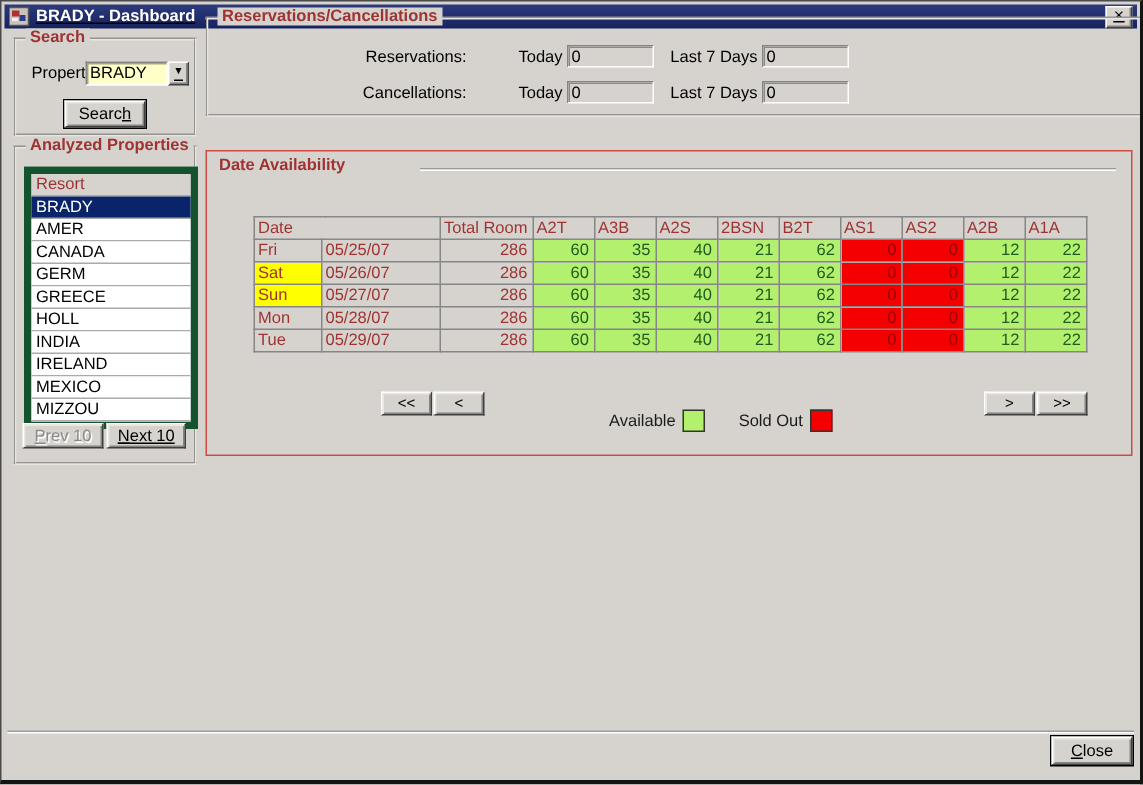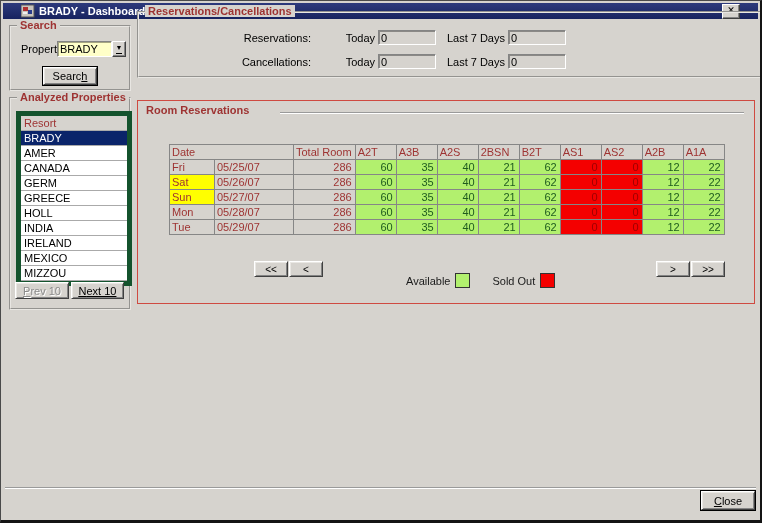--- a/index.html
+++ b/index.html
@@ -7,21 +7,21 @@
     position:relative;width:762px;height:523px;box-sizing:border-box;
     background:var(--window-bg);
     border-left:1px solid #4a4a4a;border-top:1px solid #4a4a4a;
     border-right:2px solid #141414;border-bottom:3px solid #141414;
     font-family:"Liberation Sans","DejaVu Sans",sans-serif;font-size:11px;color:#000;
     overflow:hidden;
   }
   .titlebar{
     position:absolute;left:2px;top:2px;right:2px;height:16px;
     background:linear-gradient(#2d3a7c,var(--titlebar));
-    display:flex;align-items:center;padding:0 18px;
+    display:flex;align-items:center;padding:0 3px;text-decoration:underline;
   }
   .title-text{color:#fff;font-weight:bold;font-size:11px;margin-left:4px;flex:1;white-space:nowrap;}
   .xbtn{
     width:16px;height:13px;background:var(--window-bg);
     border:1px solid;border-color:#fff #404040 #404040 #fff;
     box-shadow:inset -1px -1px 0 #848484;
     font-size:9px;line-height:11px;text-align:center;font-weight:bold;color:#000;cursor:default;
   }
   .groupbox{
     position:absolute;border:2px groove #e8e6e2;box-sizing:border-box;
@@ -155,21 +155,21 @@
     <span class="abs" style="left:32px;top:43px;width:140px;text-align:right;">Cancellations:</span>
     <span class="abs" style="left:194px;top:43px;width:42px;text-align:right;">Today</span>
     <div class="abs sunken" style="left:239px;top:41px;width:58px;height:15px;">
       <span>0</span></div>
     <span class="abs" style="left:302px;top:43px;width:64px;text-align:right;">Last 7 Days</span>
     <div class="abs sunken" style="left:369px;top:41px;width:58px;height:15px;">
       <span>0</span></div>
   </div>
 
   <div class="redbox" style="left:136px;top:99px;width:618px;height:204px;">
-    <span class="abs" style="left:8px;top:3px;color:var(--label-maroon);font-weight:bold;">Room Reservations</span>
+    <span class="abs" style="left:8px;top:3px;color:var(--label-maroon);font-weight:bold;">Date Availability</span>
     <div class="abs etch" style="left:142px;right:10px;top:11px;"></div>
 
     <table class="avail" style="left:31px;top:43px;">
       <colgroup>
         <col style="width:45px">
           <col style="width:79px">
           <col style="width:53px">
         <col style="width:41px">
           <col style="width:41px">
           <col style="width:41px">

